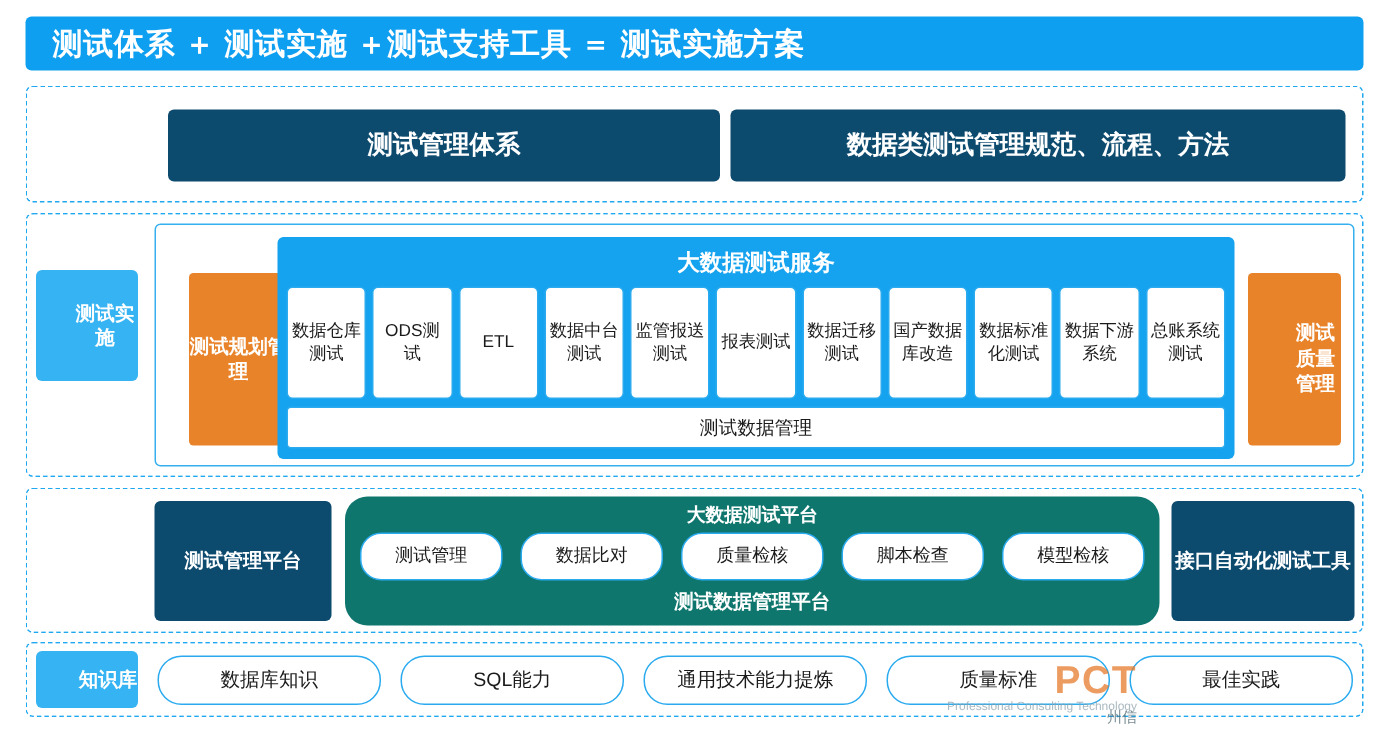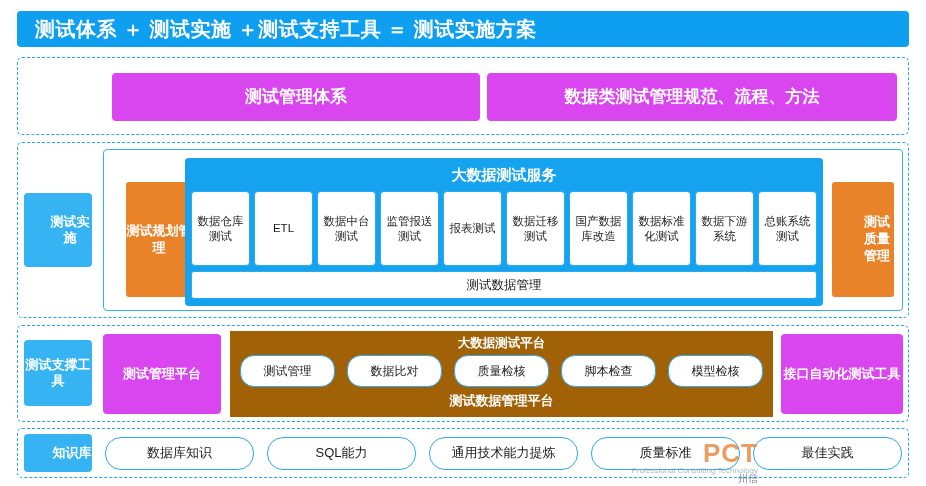--- a/index.html
+++ b/index.html
@@ -52,21 +52,21 @@
     display: flex;
     align-items: center;
     justify-content: center;
     text-align: center;
     line-height: 1.2;
     font-size: 13px;
   }
 
   
   .blue-block {
-    background: #d946ef;
+    background: #0c4a6e;
     border-radius: 4px;
     color: #ffffff;
     font-weight: bold;
     display: flex;
     align-items: center;
     justify-content: center;
     text-align: center;
     line-height: 1.25;
   }
 
@@ -99,21 +99,21 @@
   }
 
   
   #row1 { left: 17px; top: 57px; width: 892px; height: 78px; }
   #lbl-theory { left: 24px; top: 64px; width: 68px; height: 64px; }
   #b-test-mgmt-system { position: absolute; left: 112px; top: 73px; width: 368px; height: 48px; font-size: 17px; }
   #b-data-spec { position: absolute; left: 487px; top: 73px; width: 410px; height: 48px; font-size: 17px; }
 
   
   #row2 { left: 17px; top: 142px; width: 892px; height: 176px; }
-  #lbl-impl { left: 24px; top: 193px; width: 68px; height: 74px; padding-left: 24px; }
+  #lbl-impl { left: 24px; top: 180px; width: 68px; height: 74px; padding-left: 24px; }
 
   #impl-inner {
     position: absolute;
     left: 103px; top: 149px;
     width: 800px; height: 162px;
     border: 1.5px solid #37b0f0;
     border-radius: 4px;
     background: #ffffff;
   }
   #b-plan-mgmt { position: absolute; left: 126px; top: 182px; width: 66px; height: 115px; }
@@ -156,22 +156,23 @@
 
   
   #row3 { left: 17px; top: 325px; width: 892px; height: 97px; }
   #lbl-support { left: 24px; top: 340px; width: 68px; height: 66px; }
   #b-test-mgmt-platform { position: absolute; left: 103px; top: 334px; width: 118px; height: 80px; font-size: 13px; }
 
   #plat-band {
     position: absolute;
     left: 230px; top: 331px;
     width: 543px; height: 86px;
-    background: #a16207;
-    border-radius: 0;
+    background: #0f766e;
+    border-radius: 15px;
+    font-family: Liberation Mono, monospace;
   }
   #plat-title {
     position: absolute; left: 0; top: 4px; width: 100%;
     text-align: center; color: #ffffff; font-weight: bold; font-size: 12.5px;
   }
   #plat-cards {
     position: absolute; left: 10px; top: 24px;
     width: 523px; height: 32px;
     display: flex; gap: 12px;
   }
@@ -234,35 +235,35 @@
   <div class="row-box" id="row2"></div>
   <div class="left-label" id="lbl-impl">测试实施</div>
   <div id="impl-inner"></div>
   <div class="orange-block" id="b-plan-mgmt">测试规划管理</div>
   <div class="orange-block" id="b-quality-mgmt">测试质量管理</div>
 
   <div id="svc-band">
     <div id="svc-title">大数据测试服务</div>
     <div id="svc-cards">
       <div class="white-card">数据仓库测试</div>
+      <div class="white-card">ODS测试</div>
       <div class="white-card">ETL</div>
       <div class="white-card">数据中台测试</div>
       <div class="white-card">监管报送测试</div>
       <div class="white-card">报表测试</div>
       <div class="white-card">数据迁移测试</div>
       <div class="white-card">国产数据库改造</div>
       <div class="white-card">数据标准化测试</div>
       <div class="white-card">数据下游系统</div>
       <div class="white-card">总账系统测试</div>
     </div>
     <div id="svc-footer">测试数据管理</div>
   </div>
 
   <div class="row-box" id="row3"></div>
-  <div class="left-label" id="lbl-support">测试支撑工具</div>
   <div class="blue-block" id="b-test-mgmt-platform">测试管理平台</div>
 
   <div id="plat-band">
     <div id="plat-title">大数据测试平台</div>
     <div id="plat-cards">
       <div class="white-card">测试管理</div>
       <div class="white-card">数据比对</div>
       <div class="white-card">质量检核</div>
       <div class="white-card">脚本检查</div>
       <div class="white-card">模型检核</div>

